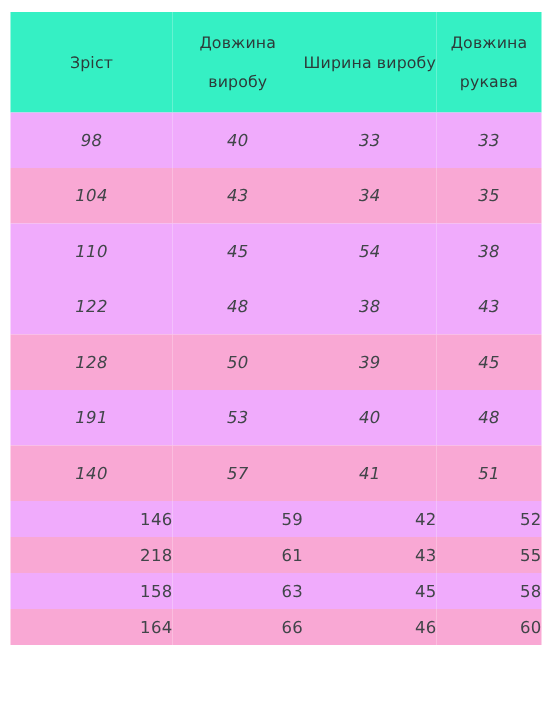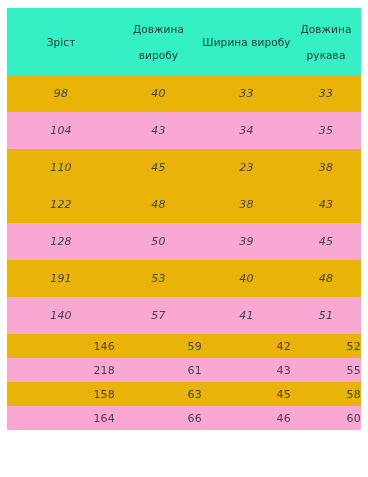--- a/index.html
+++ b/index.html
@@ -71,21 +71,21 @@
     font-size: 11px;
     font-style: normal;
     color: #414549;
     letter-spacing: 0.2px;
     text-align: right;
   }
   tbody tr.zebra {
     background: #f9a8d4;
   }
   tbody tr.plainbg {
-    background: #eab308;
+    background: #f0abfc;
   }
 </style>
 </head>
 <body>
 
 <div id="size-table-wrap">
   <table class="size-table">
     <colgroup>
       <col class="c1">
         <col class="c2">
@@ -119,21 +119,21 @@
         </tr>
         <tr class="row-italic zebra">
           <td>104</td>
           <td>43</td>
           <td>34</td>
           <td>35</td>
         </tr>
         <tr class="row-italic plainbg">
           <td>110</td>
           <td>45</td>
-          <td>23</td>
+          <td>54</td>
           <td>38</td>
         </tr>
         <tr class="row-italic plainbg">
           <td>122</td>
           <td>48</td>
           <td>38</td>
           <td>43</td>
         </tr>
         <tr class="row-italic zebra">
           <td>128</td>

